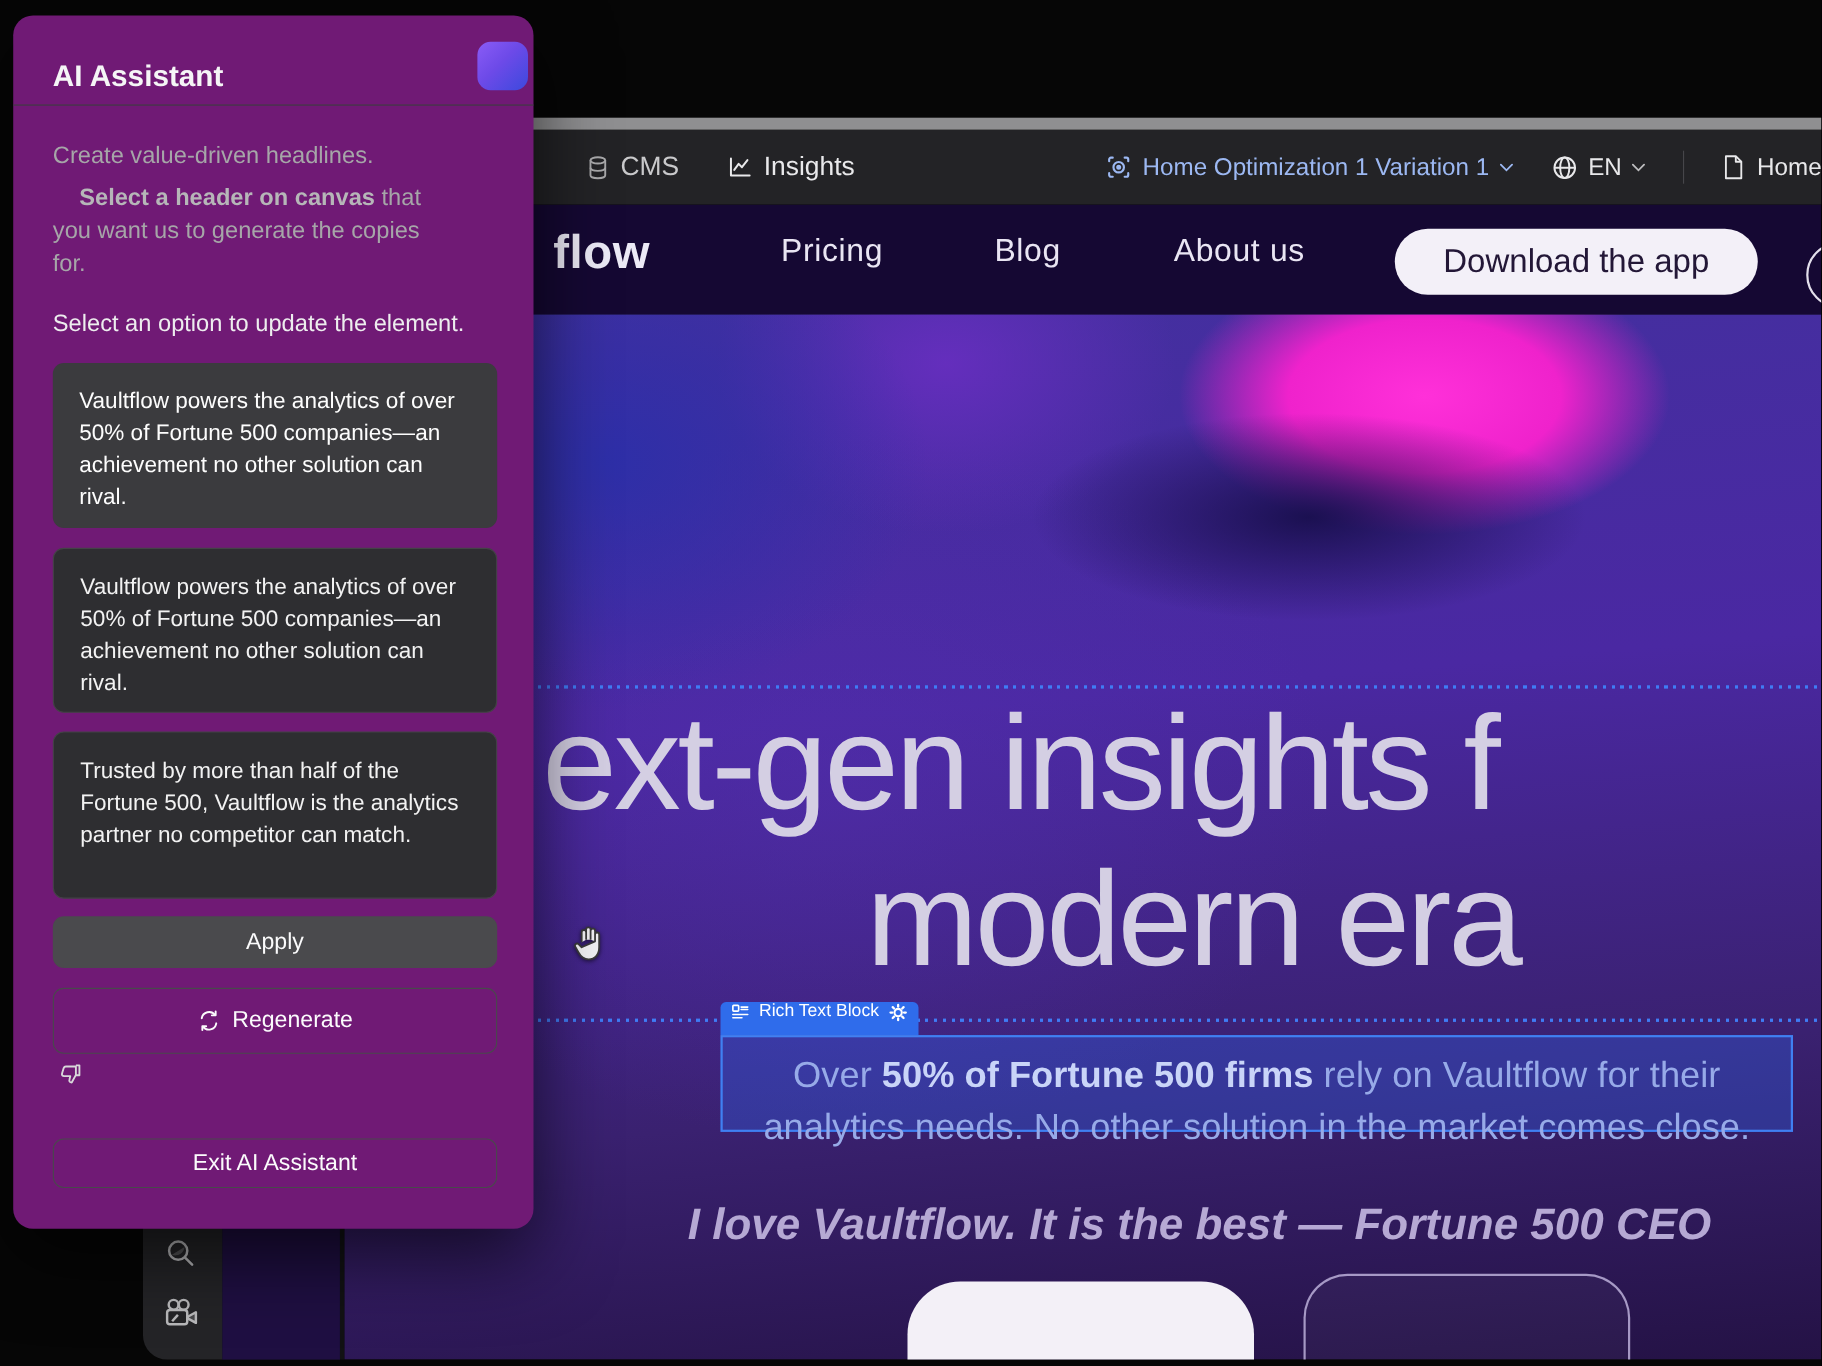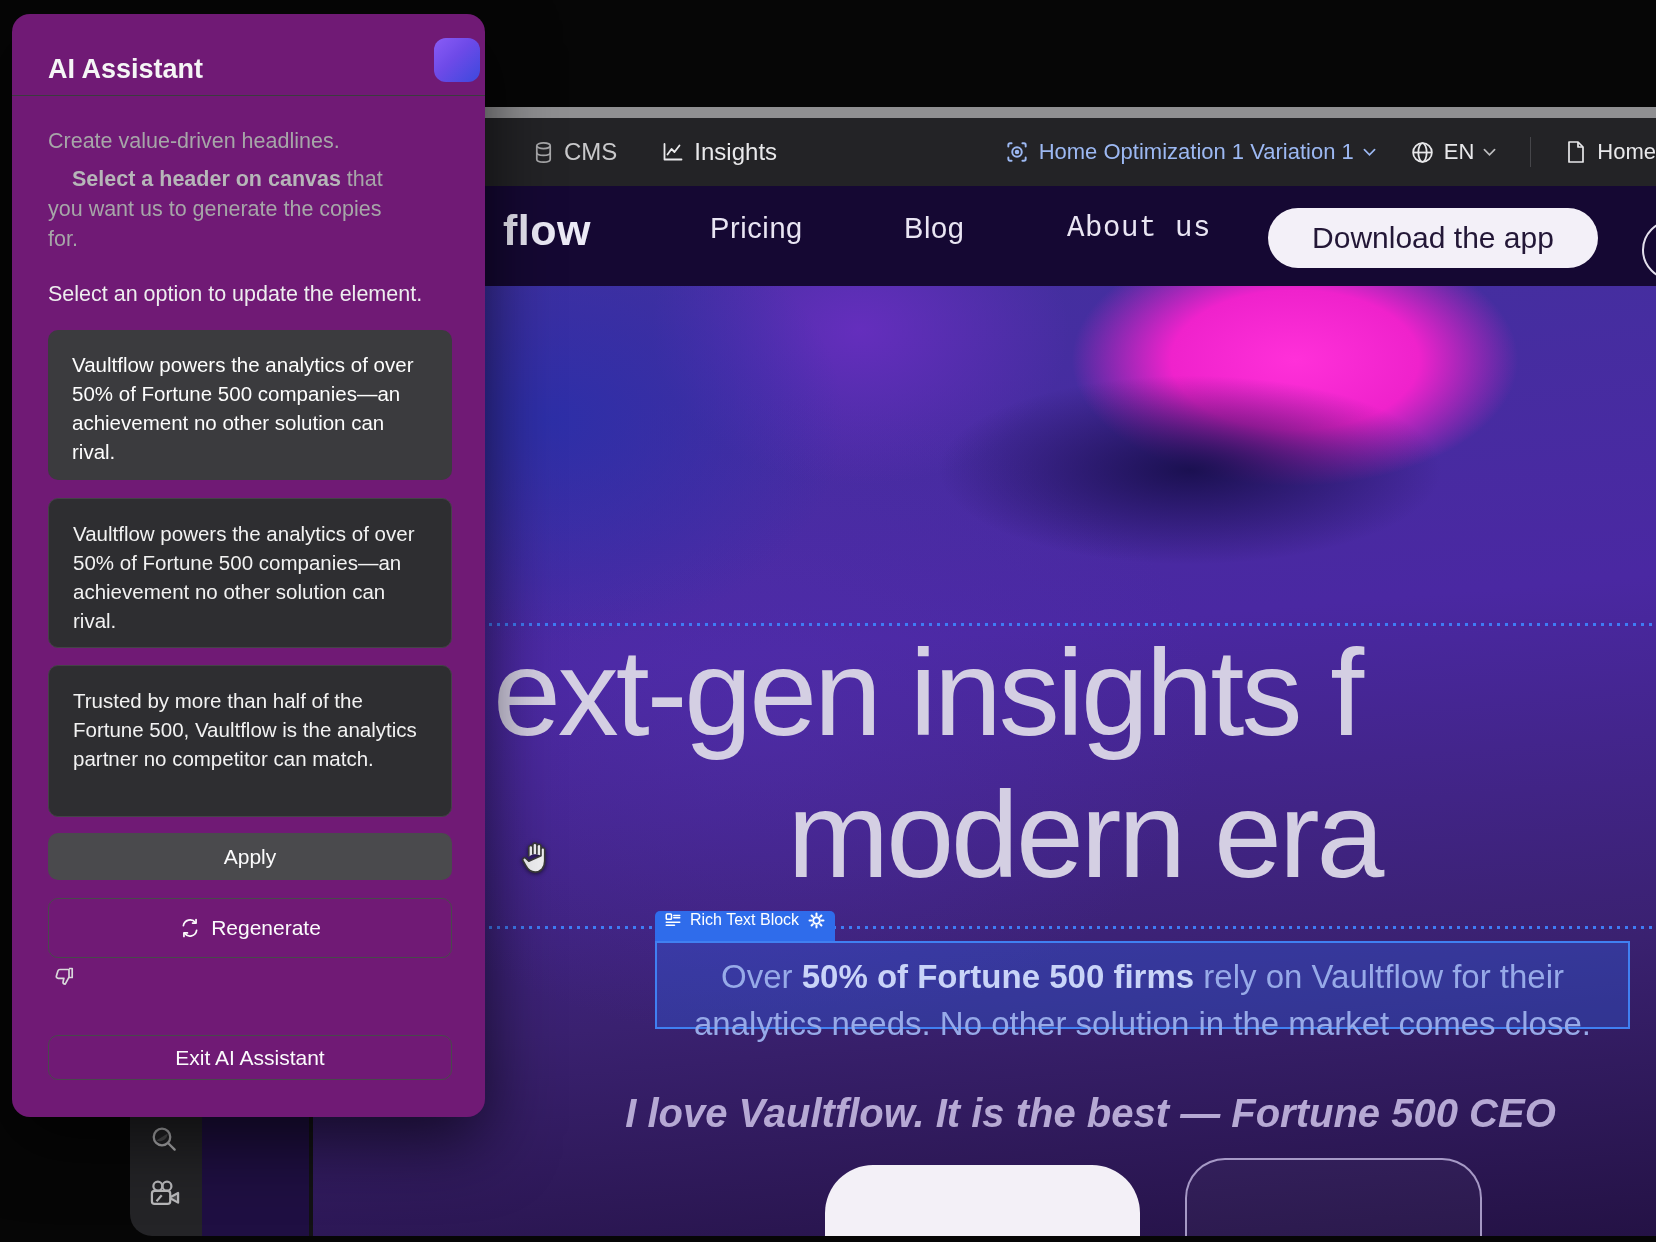--- a/index.html
+++ b/index.html
@@ -163,21 +163,21 @@
   </div>
 
   <div class="abs canvas-bg"></div>
   <div class="abs neighbor-frame"></div>
 
   <div class="abs frame">
     <div class="site-nav">
       <div class="abs logo">flow</div>
       <div class="abs nav-link" style="left:397px;">Pricing</div>
       <div class="abs nav-link" style="left:591px;">Blog</div>
-      <div class="abs nav-link" style="left:754px;font-family:Liberation Mono, monospace;">About us</div>
+      <div class="abs nav-link" style="left:754px;">About us</div>
       <div class="abs cta-pill">Download the app</div>
       <div class="abs nav-arc"></div>
     </div>
 
     <div class="hero"></div>
 
 
     <div class="abs dotline dotA"></div>
 
     <div class="abs headline h-line2">modern era</div>

